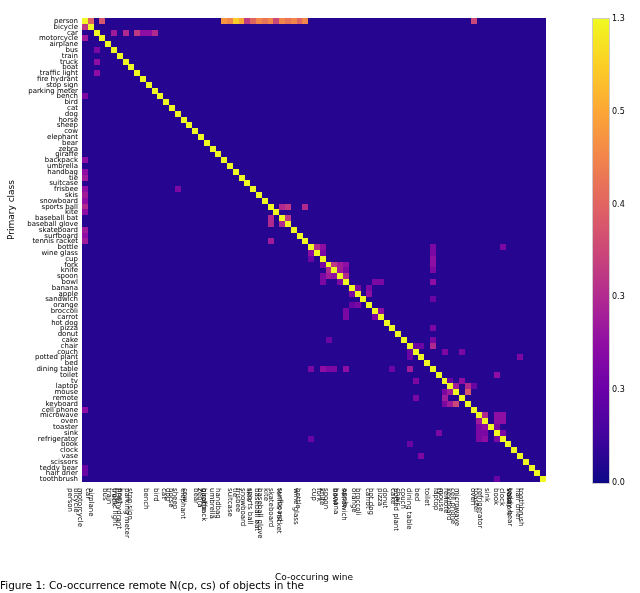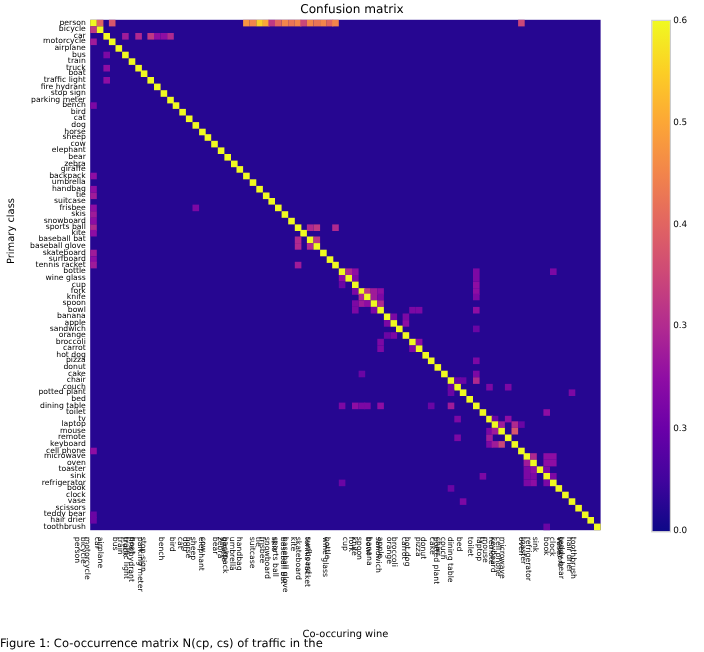--- a/index.html
+++ b/index.html
@@ -15,21 +15,20 @@
   #xAxisTitle{position:absolute;left:82px;width:464px;top:572px;text-align:center;font-size:9px}
   #colorbar{position:absolute;right:30px;top:18px;width:16px;height:464px;border:1px solid #ccc;
     background:linear-gradient(to top,#0d0887,#41049d,#6a00a8,#8f0da4,#b12a90,#cc4778,#e16462,#f2844b,#fca636,#fcce25,#f0f921)}
   #cbticks{position:absolute;right:8px;top:18px;width:20px;height:464px}
   #cbticks span{position:absolute;left:0;font-size:8px;transform:translateY(-50%)}
   #caption{position:absolute;left:0;right:0;bottom:0;height:14px;font-size:10.5px;overflow:hidden;white-space:nowrap}
 </style>
 </head>
 <body>
 <div id="stage">
-  <div id="title">Confusion matrix</div>
   <div id="heatmap" style="background: rgb(38, 6, 145);">
       <div class="cell" style="left: 0px; top: 0px; width: 6px; height: 6px; background: rgb(240, 249, 33);"></div>
       <div class="cell" style="left: 5.8px; top: 0px; width: 6px; height: 6px; background: rgb(224, 101, 97);"></div>
       <div class="cell" style="left: 17.4px; top: 0px; width: 6px; height: 6px; background: rgb(214, 86, 109);"></div>
       <div class="cell" style="left: 139.2px; top: 0px; width: 6px; height: 6px; background: rgb(247, 150, 65);"></div>
       <div class="cell" style="left: 145px; top: 0px; width: 6px; height: 6px; background: rgb(242, 133, 75);"></div>
       <div class="cell" style="left: 150.8px; top: 0px; width: 6px; height: 6px; background: rgb(250, 205, 40);"></div>
       <div class="cell" style="left: 156.6px; top: 0px; width: 6px; height: 6px; background: rgb(250, 167, 55);"></div>
       <div class="cell" style="left: 162.4px; top: 0px; width: 6px; height: 6px; background: rgb(190, 56, 132);"></div>
       <div class="cell" style="left: 168.2px; top: 0px; width: 6px; height: 6px; background: rgb(224, 101, 97);"></div>
@@ -415,16 +414,16 @@
     </div>
   <div id="yAxisTitle">Primary class</div>
   <div id="xAxisTitle">Co-occuring wine</div>
   <div id="colorbar"></div>
   <div id="cbticks">
       <span style="top: 464px;">0.0</span>
       <span style="top: 371.2px;">0.3</span>
       <span style="top: 278.4px;">0.3</span>
       <span style="top: 185.6px;">0.4</span>
       <span style="top: 92.8px;">0.5</span>
-      <span style="top: 0px;">0.6</span>
+      <span style="top: 0px;">1.3</span>
     </div>
-  <div id="caption">Figure 1:  Co-occurrence matrix  N(cp, cs)  of traffic in the</div>
+  <div id="caption">Figure 1:  Co-occurrence remote  N(cp, cs)  of objects in the</div>
 </div>
 
 </body></html>

